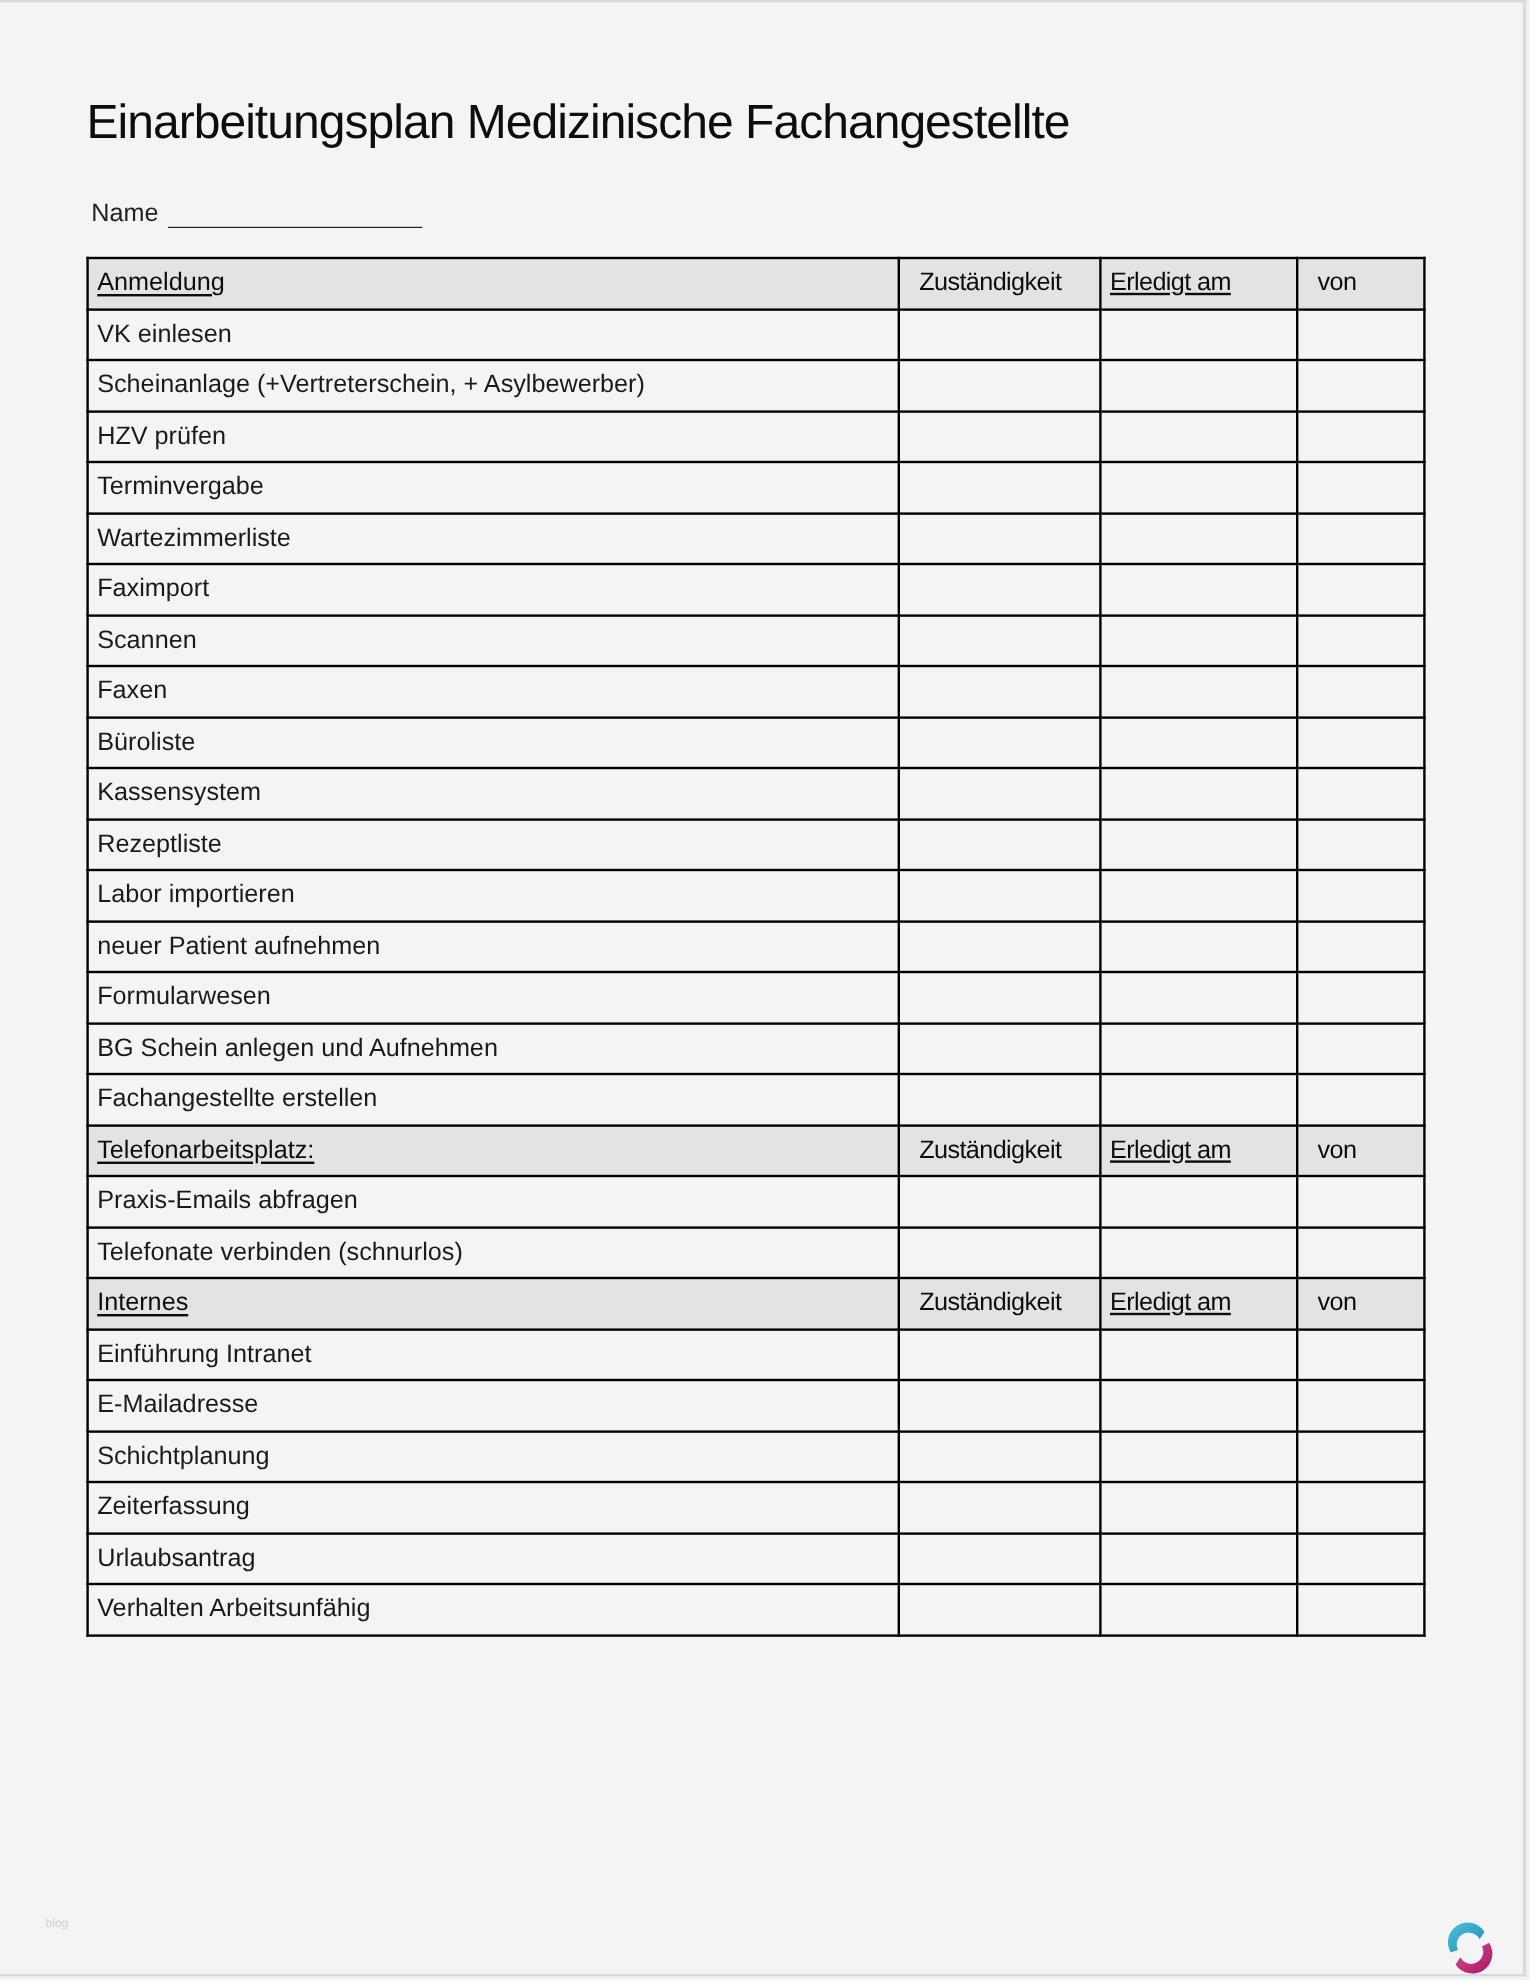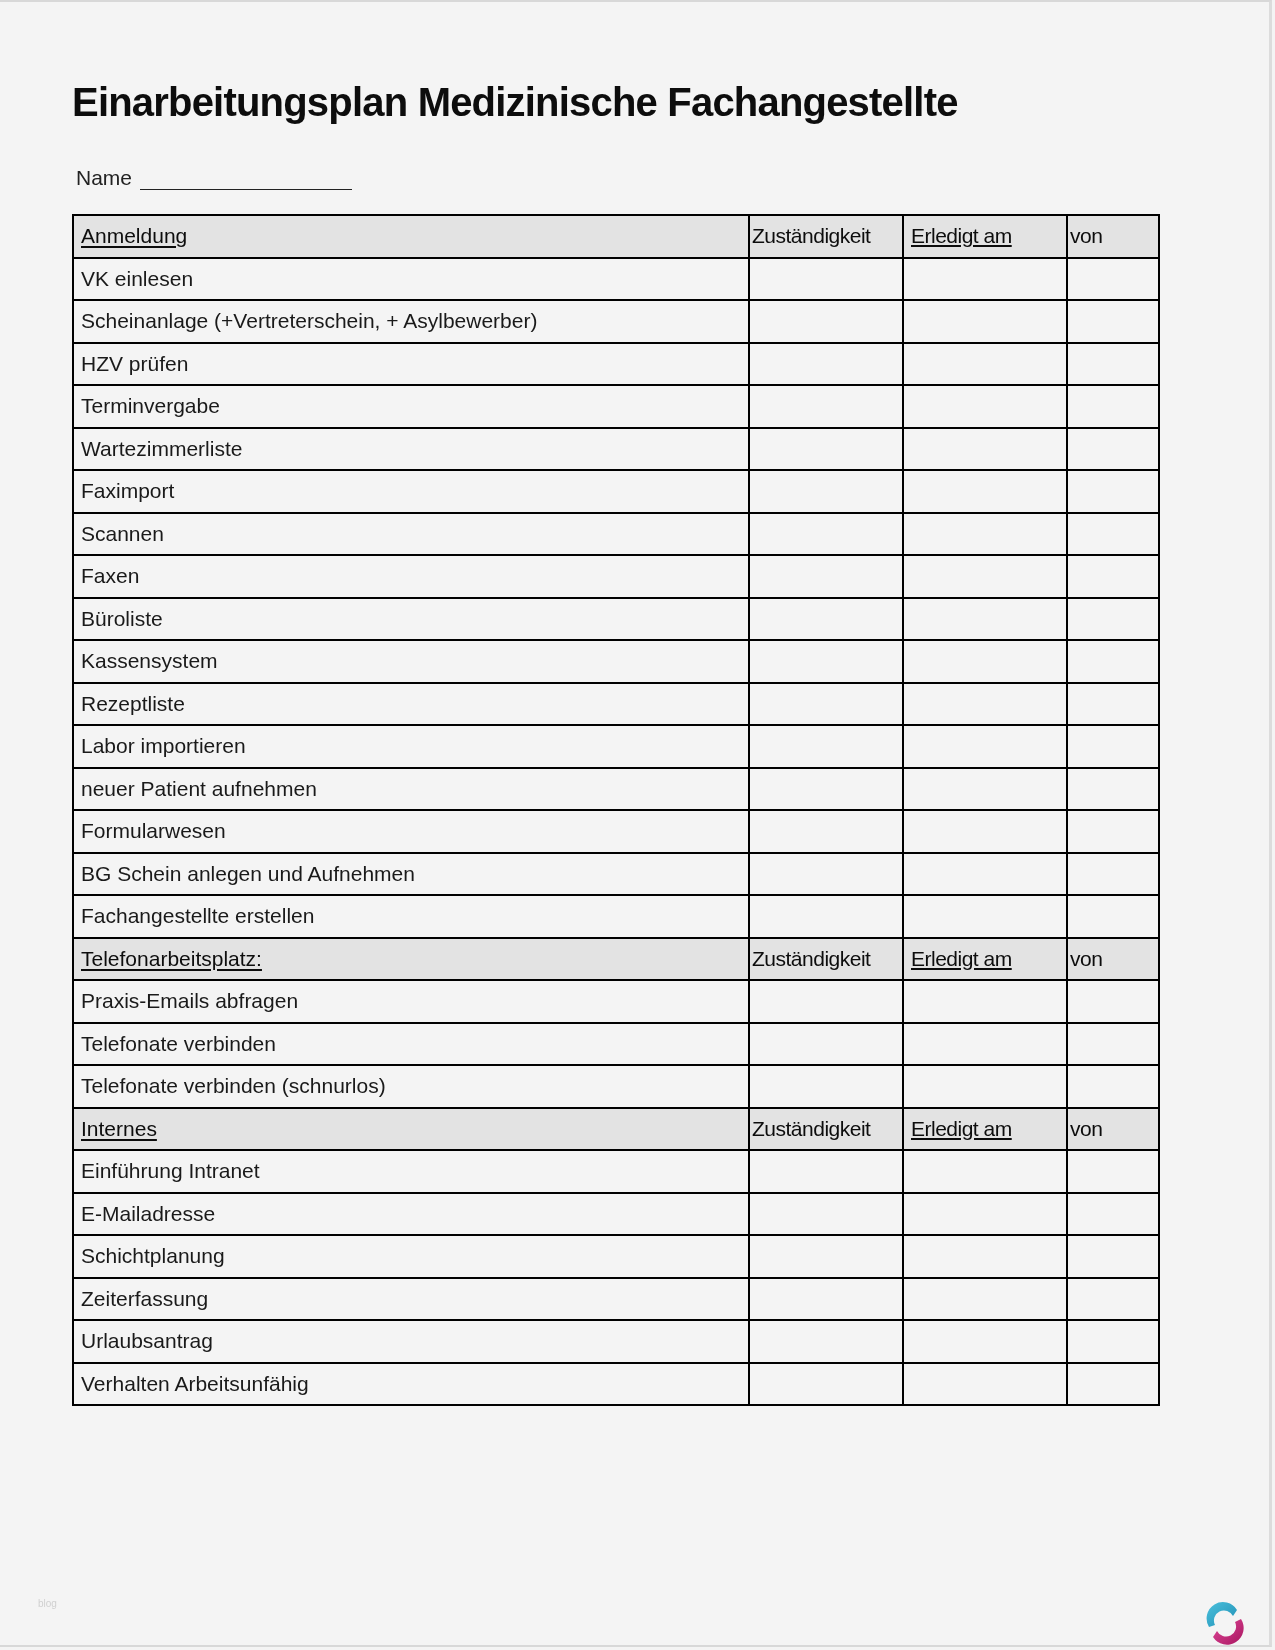--- a/index.html
+++ b/index.html
@@ -14,21 +14,21 @@
   .frame {
     position: absolute; left: 0; top: 0; width: 1272px; height: 1647px;
     border-top: 2px solid #d8d8d8;
     border-right: 3px solid #dcdcdc;
     border-bottom: 2px solid #d8d8d8;
     box-sizing: border-box;
     pointer-events: none;
   }
   .title {
     position: absolute; left: 72px; top: 80px;
-    font-size: 40px; font-weight: 700; letter-spacing: -0.8px;
+    font-size: 40px; font-weight: 400; letter-spacing: -0.8px;
     color: #0d0d0d;
     margin: 0;
   }
   .name-line {
     position: absolute; left: 76px; top: 166px;
     font-size: 21px; color: #222;
     display: flex; align-items: flex-end;
   }
   .name-blank {
     display: inline-block; width: 212px; height: 22px;
@@ -49,21 +49,21 @@
     color: #1a1a1a;
     vertical-align: middle;
     white-space: nowrap;
     overflow: hidden;
   }
   table.plan tr.section td {
     background: #e3e3e3;
     color: #0d0d0d;
   }
   table.plan tr.section td.col-task span { text-decoration: underline; text-underline-offset: 3px; }
-  table.plan tr.section td.hdr { padding-left: 2px; letter-spacing: -0.5px; }
+  table.plan tr.section td.hdr { padding-left: 16px; letter-spacing: -0.5px; }
   table.plan tr.section td.hdr-erl { padding-left: 7px; text-decoration: underline; }
   .col-task { width: 667px; }
   .col-zust { width: 150px; }
   .col-erl { width: 155px; }
   .col-von { width: 88px; }
   .watermark {
     position: absolute; left: 38px; top: 1598px;
     font-size: 10px; color: #d0d0d0;
   }
   .logo {
@@ -187,26 +187,20 @@
         <td class="col-von"></td>
       </tr>
       <tr class="section">
         <td class="col-task"><span>Telefonarbeitsplatz:</span></td>
         <td class="col-zust hdr">Zuständigkeit</td>
         <td class="col-erl hdr hdr-erl">Erledigt am</td>
         <td class="col-von hdr">von</td>
       </tr>
       <tr>
         <td class="col-task">Praxis-Emails abfragen</td>
-        <td class="col-zust"></td>
-        <td class="col-erl"></td>
-        <td class="col-von"></td>
-      </tr>
-      <tr>
-        <td class="col-task">Telefonate verbinden</td>
         <td class="col-zust"></td>
         <td class="col-erl"></td>
         <td class="col-von"></td>
       </tr>
       <tr>
         <td class="col-task">Telefonate verbinden (schnurlos)</td>
         <td class="col-zust"></td>
         <td class="col-erl"></td>
         <td class="col-von"></td>
       </tr>

